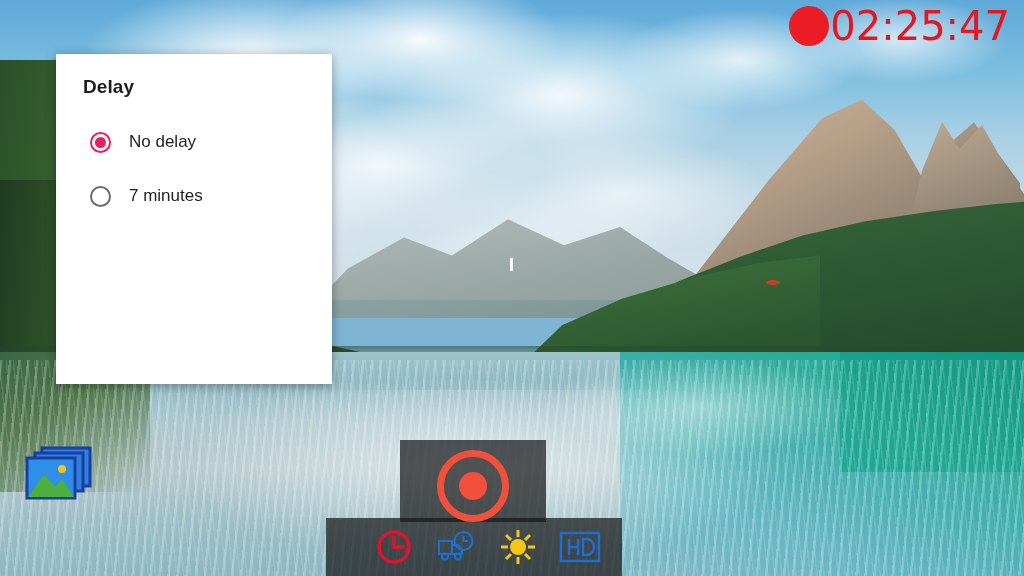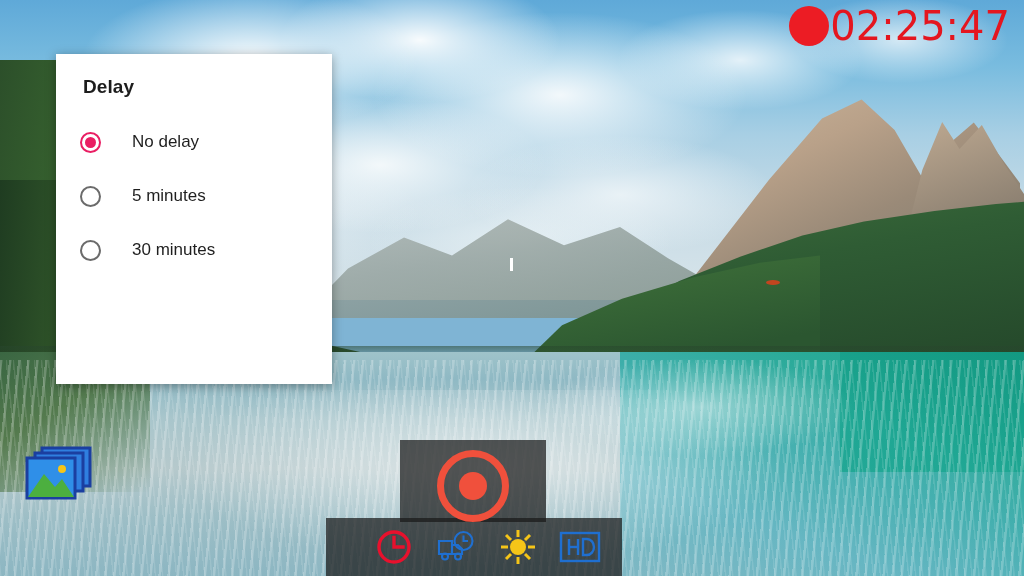--- a/index.html
+++ b/index.html
@@ -155,22 +155,22 @@
     box-shadow:0 2px 10px rgba(0,0,0,.35);
     padding:22px 0 0 0;
   }
   .dialog-title {
     font-size:19px; font-weight:bold; color:#1d1d1d;
     padding:0 4px 0 27px; margin-bottom:17px;
     letter-spacing:.1px;
   }
   .opt-list { display:flex; flex-direction:column; }
   .opt {
-    display:flex; align-items:center; gap:31px;
-    height:54px; padding-left:24px; cursor:pointer;
+    display:flex; align-items:center; gap:18px;
+    height:54px; padding-left:34px; cursor:pointer;
   }
   .radio {
     width:21px; height:21px; border-radius:50%;
     border:2px solid #6b6b6b;
     flex:0 0 auto;
     display:flex; align-items:center; justify-content:center;
   }
   .radio.sel { border-color:#e91e63; }
   .radio.sel::after {
     content:""; width:11px; height:11px; border-radius:50%; background:#e91e63;
@@ -248,27 +248,23 @@
     <div class="opt-list">
 
       <div class="opt">
         <span class="radio sel"></span>
         <span class="opt-label">No delay</span>
       </div>
 
 
       <div class="opt">
         <span class="radio"></span>
-        <span class="opt-label">5 minutes</span>
+        <span class="opt-label">7 minutes</span>
       </div>
 
-      <div class="opt">
-        <span class="radio"></span>
-        <span class="opt-label">30 minutes</span>
-      </div>
 
 
     </div>
   </div>
 
   <div class="gallery">
     <svg width="72" height="58" viewBox="0 0 72 58">
       <rect x="20" y="2" width="48" height="38" fill="#2f7fe0" stroke="#1b3fa0" stroke-width="3"></rect>
       <rect x="13" y="7" width="48" height="38" fill="#2f7fe0" stroke="#1b3fa0" stroke-width="3"></rect>
       <rect x="5" y="12" width="48" height="40" fill="#2f8fe8" stroke="#1b3fa0" stroke-width="3"></rect>

